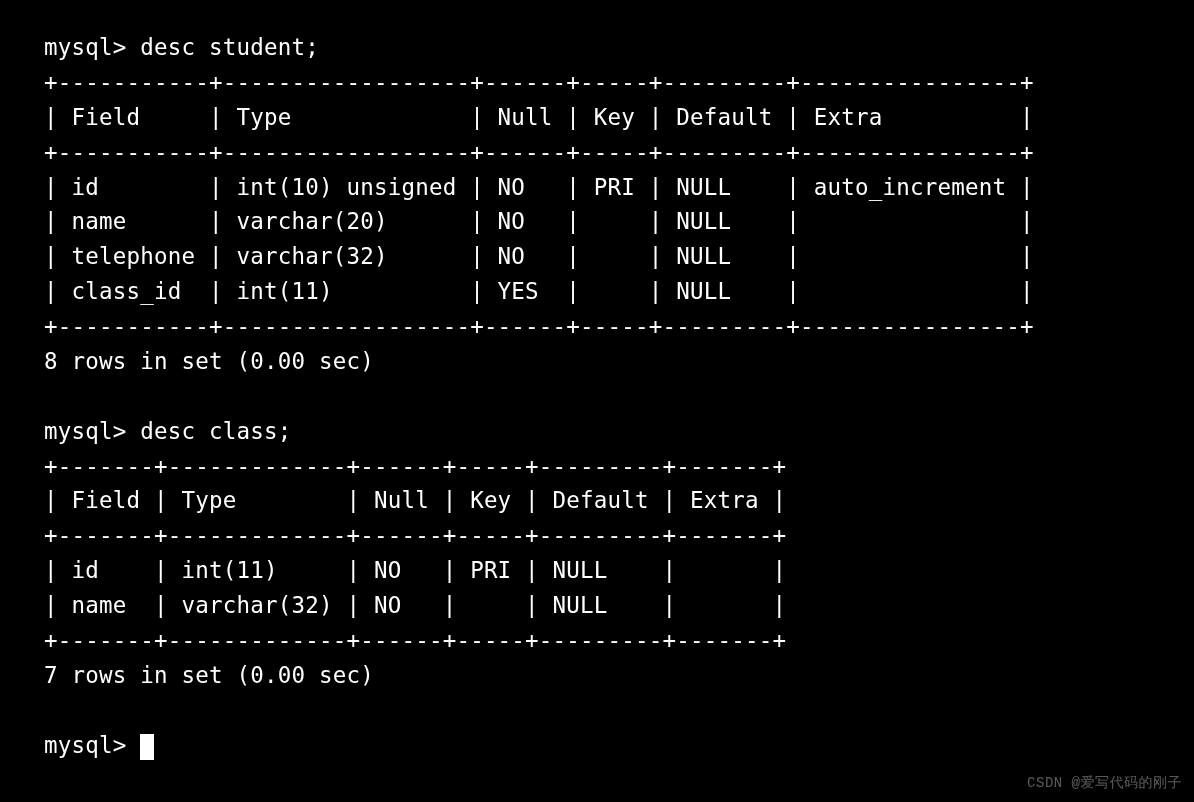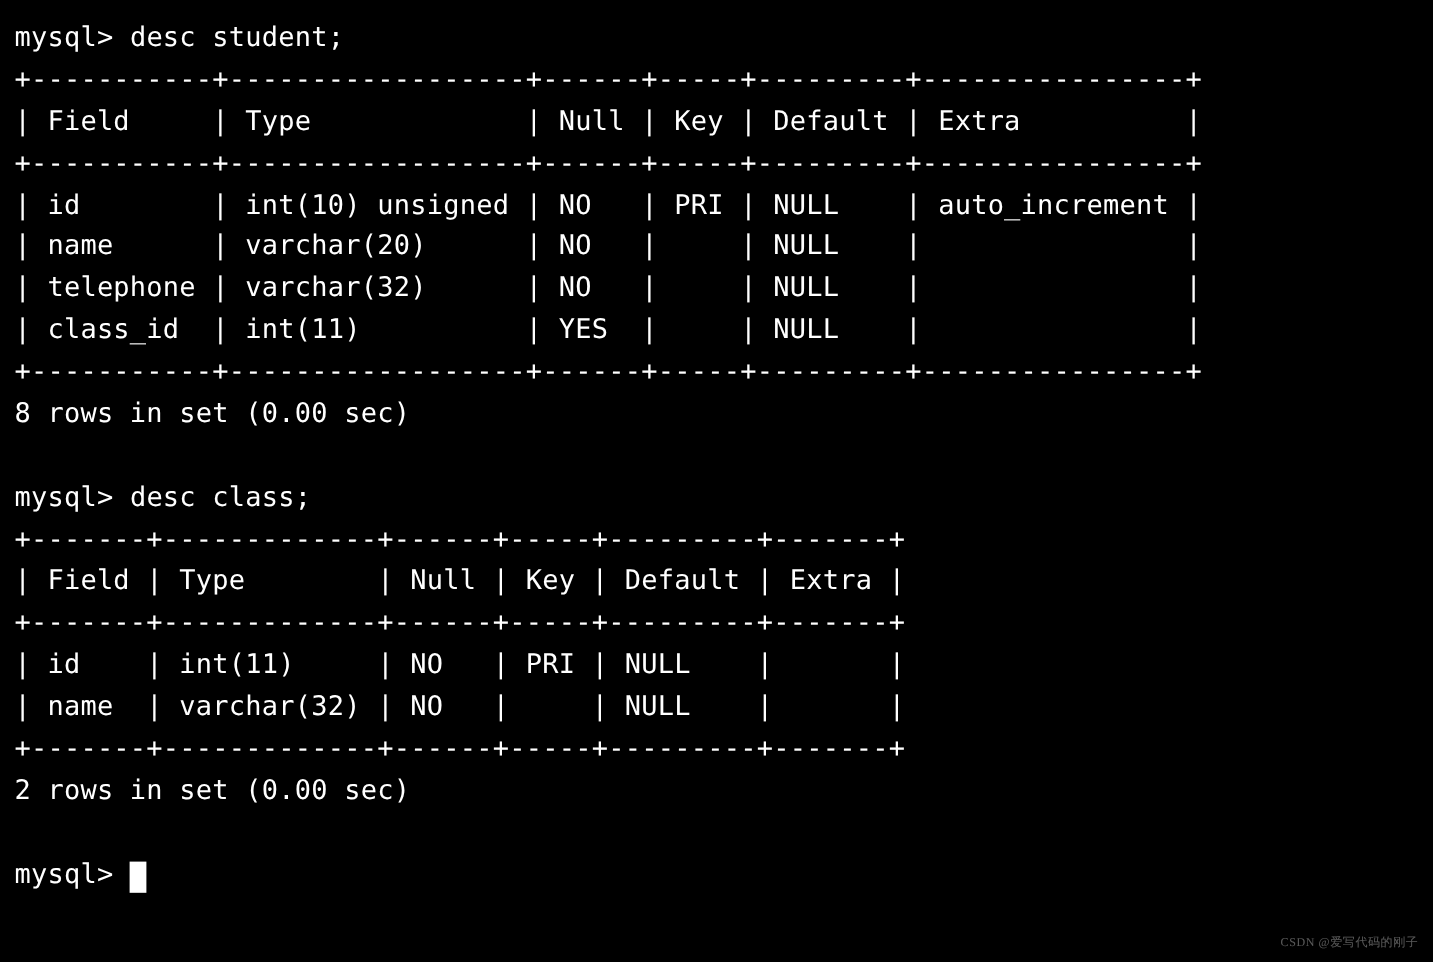--- a/index.html
+++ b/index.html
@@ -2,43 +2,43 @@
 <html><head>
 <meta charset="utf-8">
 <style>
   html,body{
     margin:0;padding:0;
     background:#000;
     width:1194px;height:802px;
     overflow:hidden;
   }
   pre.terminal{
-    margin:0;
-    padding:14px 10px 10px 12px;
+    margin:16px;
+    padding:14px 10px 10px 28px;
     font-family:"SF Mono","Menlo","Consolas","DejaVu Sans Mono",monospace;
     font-size:22.5px;
     line-height:1.55;
     letter-spacing:0.2px;
     color:#fff;
     white-space:pre;
   }
   .cursor{
     display:inline-block;
     width:0.62em;
     height:1.15em;
     background:#fff;
     vertical-align:text-bottom;
     transform:translateY(2px);
   }
   .watermark{
     position:absolute;
     right:12px;
     bottom:10px;
-    font-family:Liberation Serif, serif;
-    font-size:10px;
+    font-family:Liberation Mono, monospace;
+    font-size:14px;
     color:rgba(255,255,255,0.35);
     letter-spacing:0.5px;
   }
 </style>
 </head>
 <body>
 
 <pre class="terminal"><span>mysql&gt;</span> <span>desc student;</span>
 <span>+-----------+------------------+------+-----+---------+----------------+</span>
 <span>| Field     | Type             | Null | Key | Default | Extra          |</span>
@@ -50,17 +50,17 @@
 </span><span>+-----------+------------------+------+-----+---------+----------------+</span>
 <span>8 rows in set (0.00 sec)</span>
 
 <span>mysql&gt;</span> <span>desc class;</span>
 <span>+-------+-------------+------+-----+---------+-------+</span>
 <span>| Field | Type        | Null | Key | Default | Extra |</span>
 <span>+-------+-------------+------+-----+---------+-------+</span>
 <span>| id    | int(11)     | NO   | PRI | NULL    |       |
 | name  | varchar(32) | NO   |     | NULL    |       |
 </span><span>+-------+-------------+------+-----+---------+-------+</span>
-<span>2 rows in set (0.00 sec)</span>
+<span>7 rows in set (0.00 sec)</span>
 
 <span>mysql&gt;</span> <span class="cursor"></span></pre>
 
 <div class="watermark">CSDN @爱写代码的刚子</div>
 
 </body></html>

